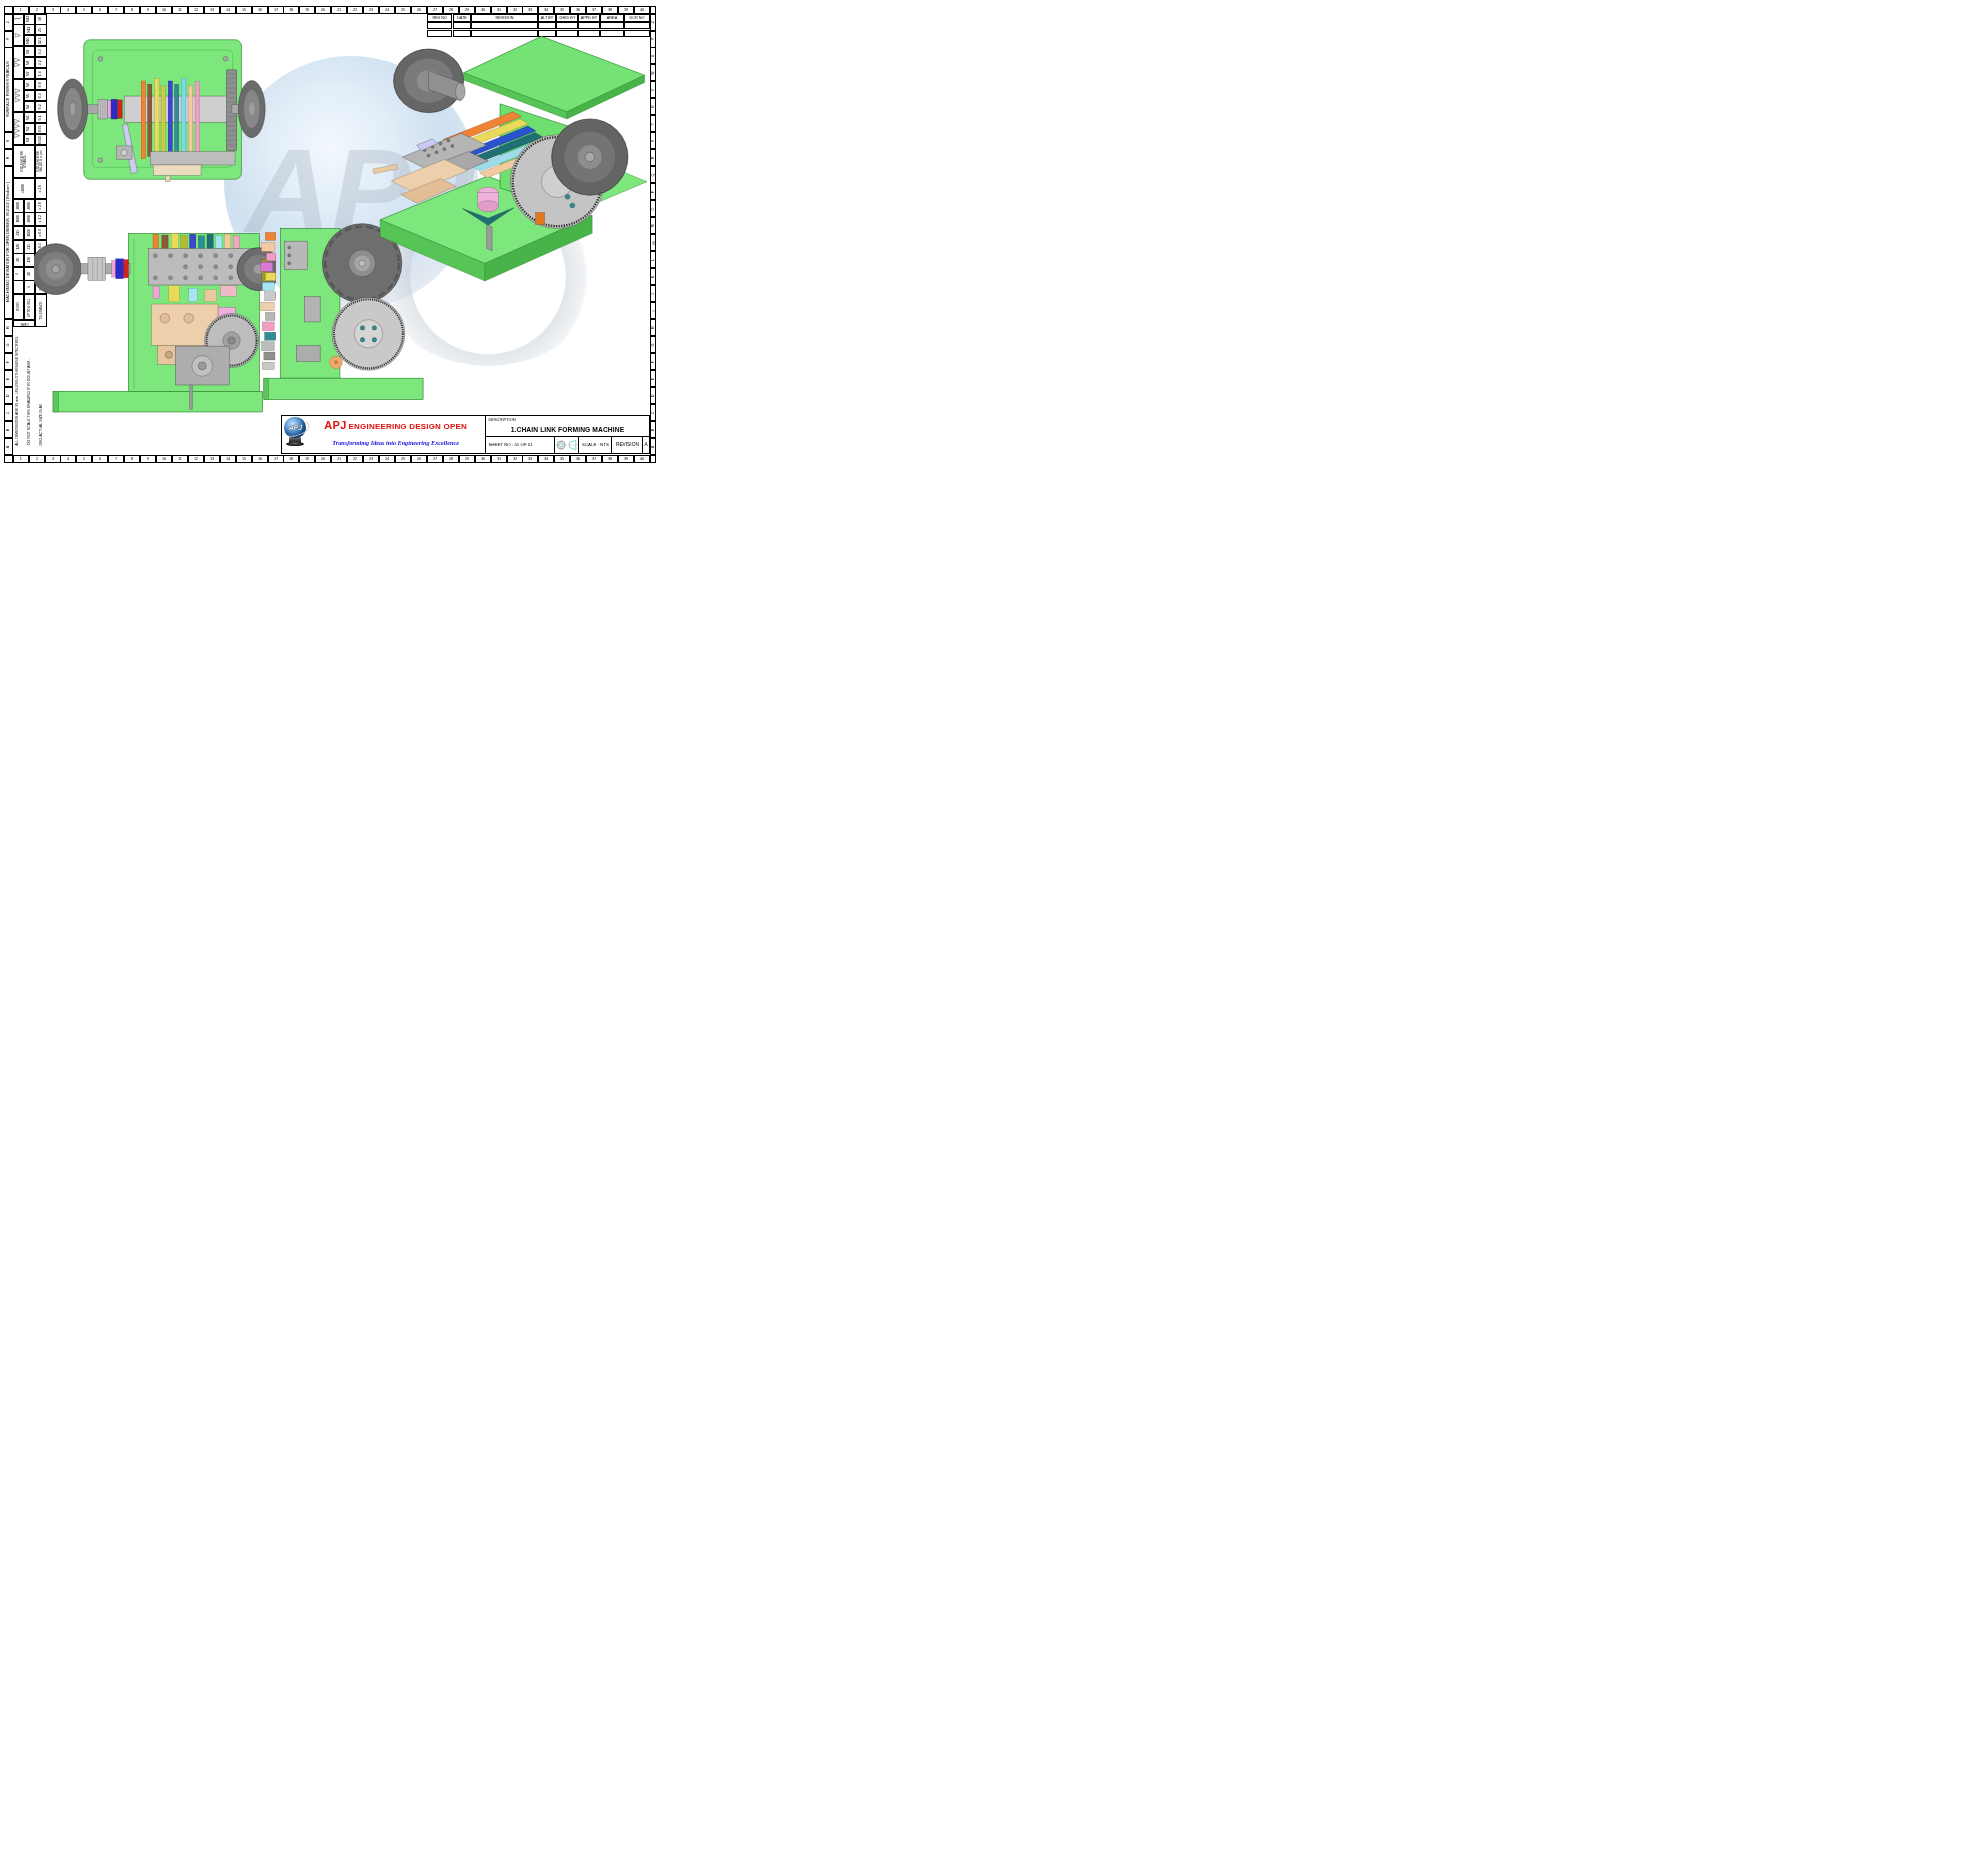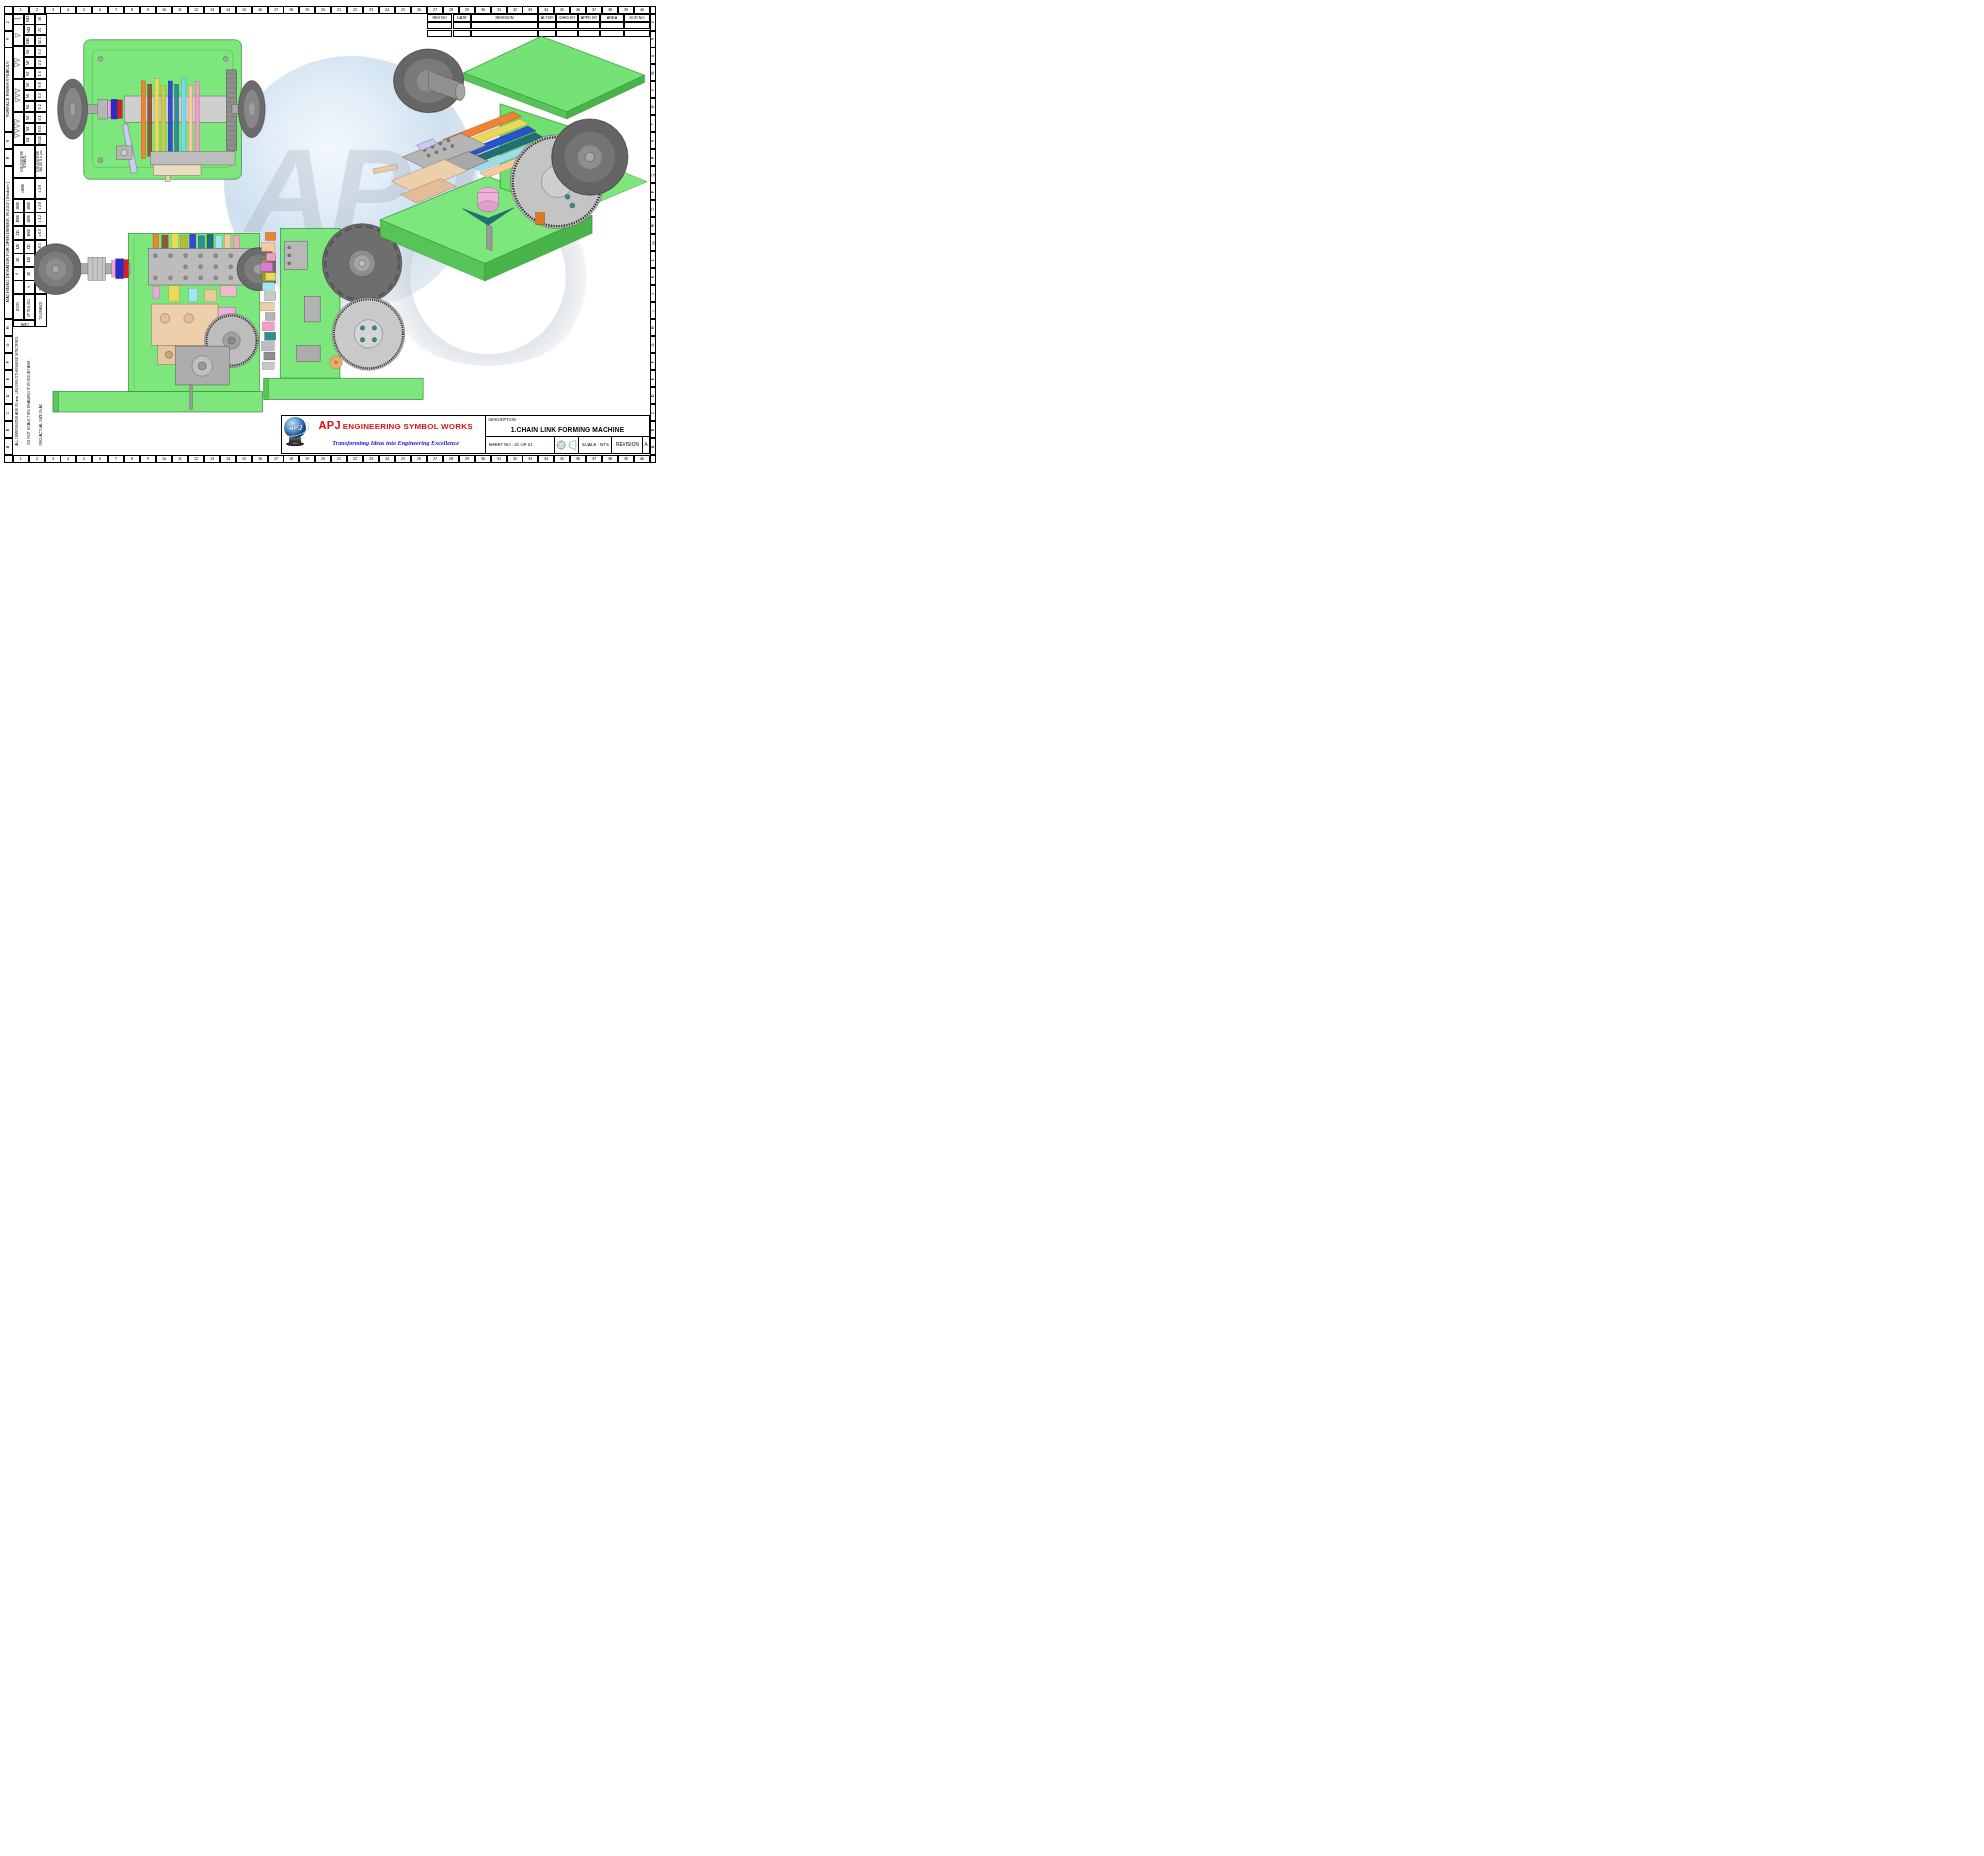--- a/index.html
+++ b/index.html
@@ -283,21 +283,21 @@
       <div class="logo">
         <div class="globe">
           <div class="swoosh"></div>
           <span>APJ</span>
         </div>
         <div class="stand"></div>
         <div class="standbase"></div>
       </div>
       <div class="company-line">
         <span class="apj">APJ</span>
-        <span class="cname">ENGINEERING SYMBOL WORKS</span>
+        <span class="cname">ENGINEERING DESIGN OPEN</span>
       </div>
       <div class="tagline">Transformimg Ideas into Engineering Excellence</div>
     </div>
     <div class="tb-right">
       <div class="desc-label">DESCRIPTION</div>
       <div class="desc-title">1.CHAIN LINK FORMING MACHINE</div>
       <div class="tb-bottom">
         <div class="tb-sheet">SHEET NO : 01 OF 01</div>
         <div class="tb-proj">
           <svg width="21.4" height="12" viewBox="0 0 54 30">

